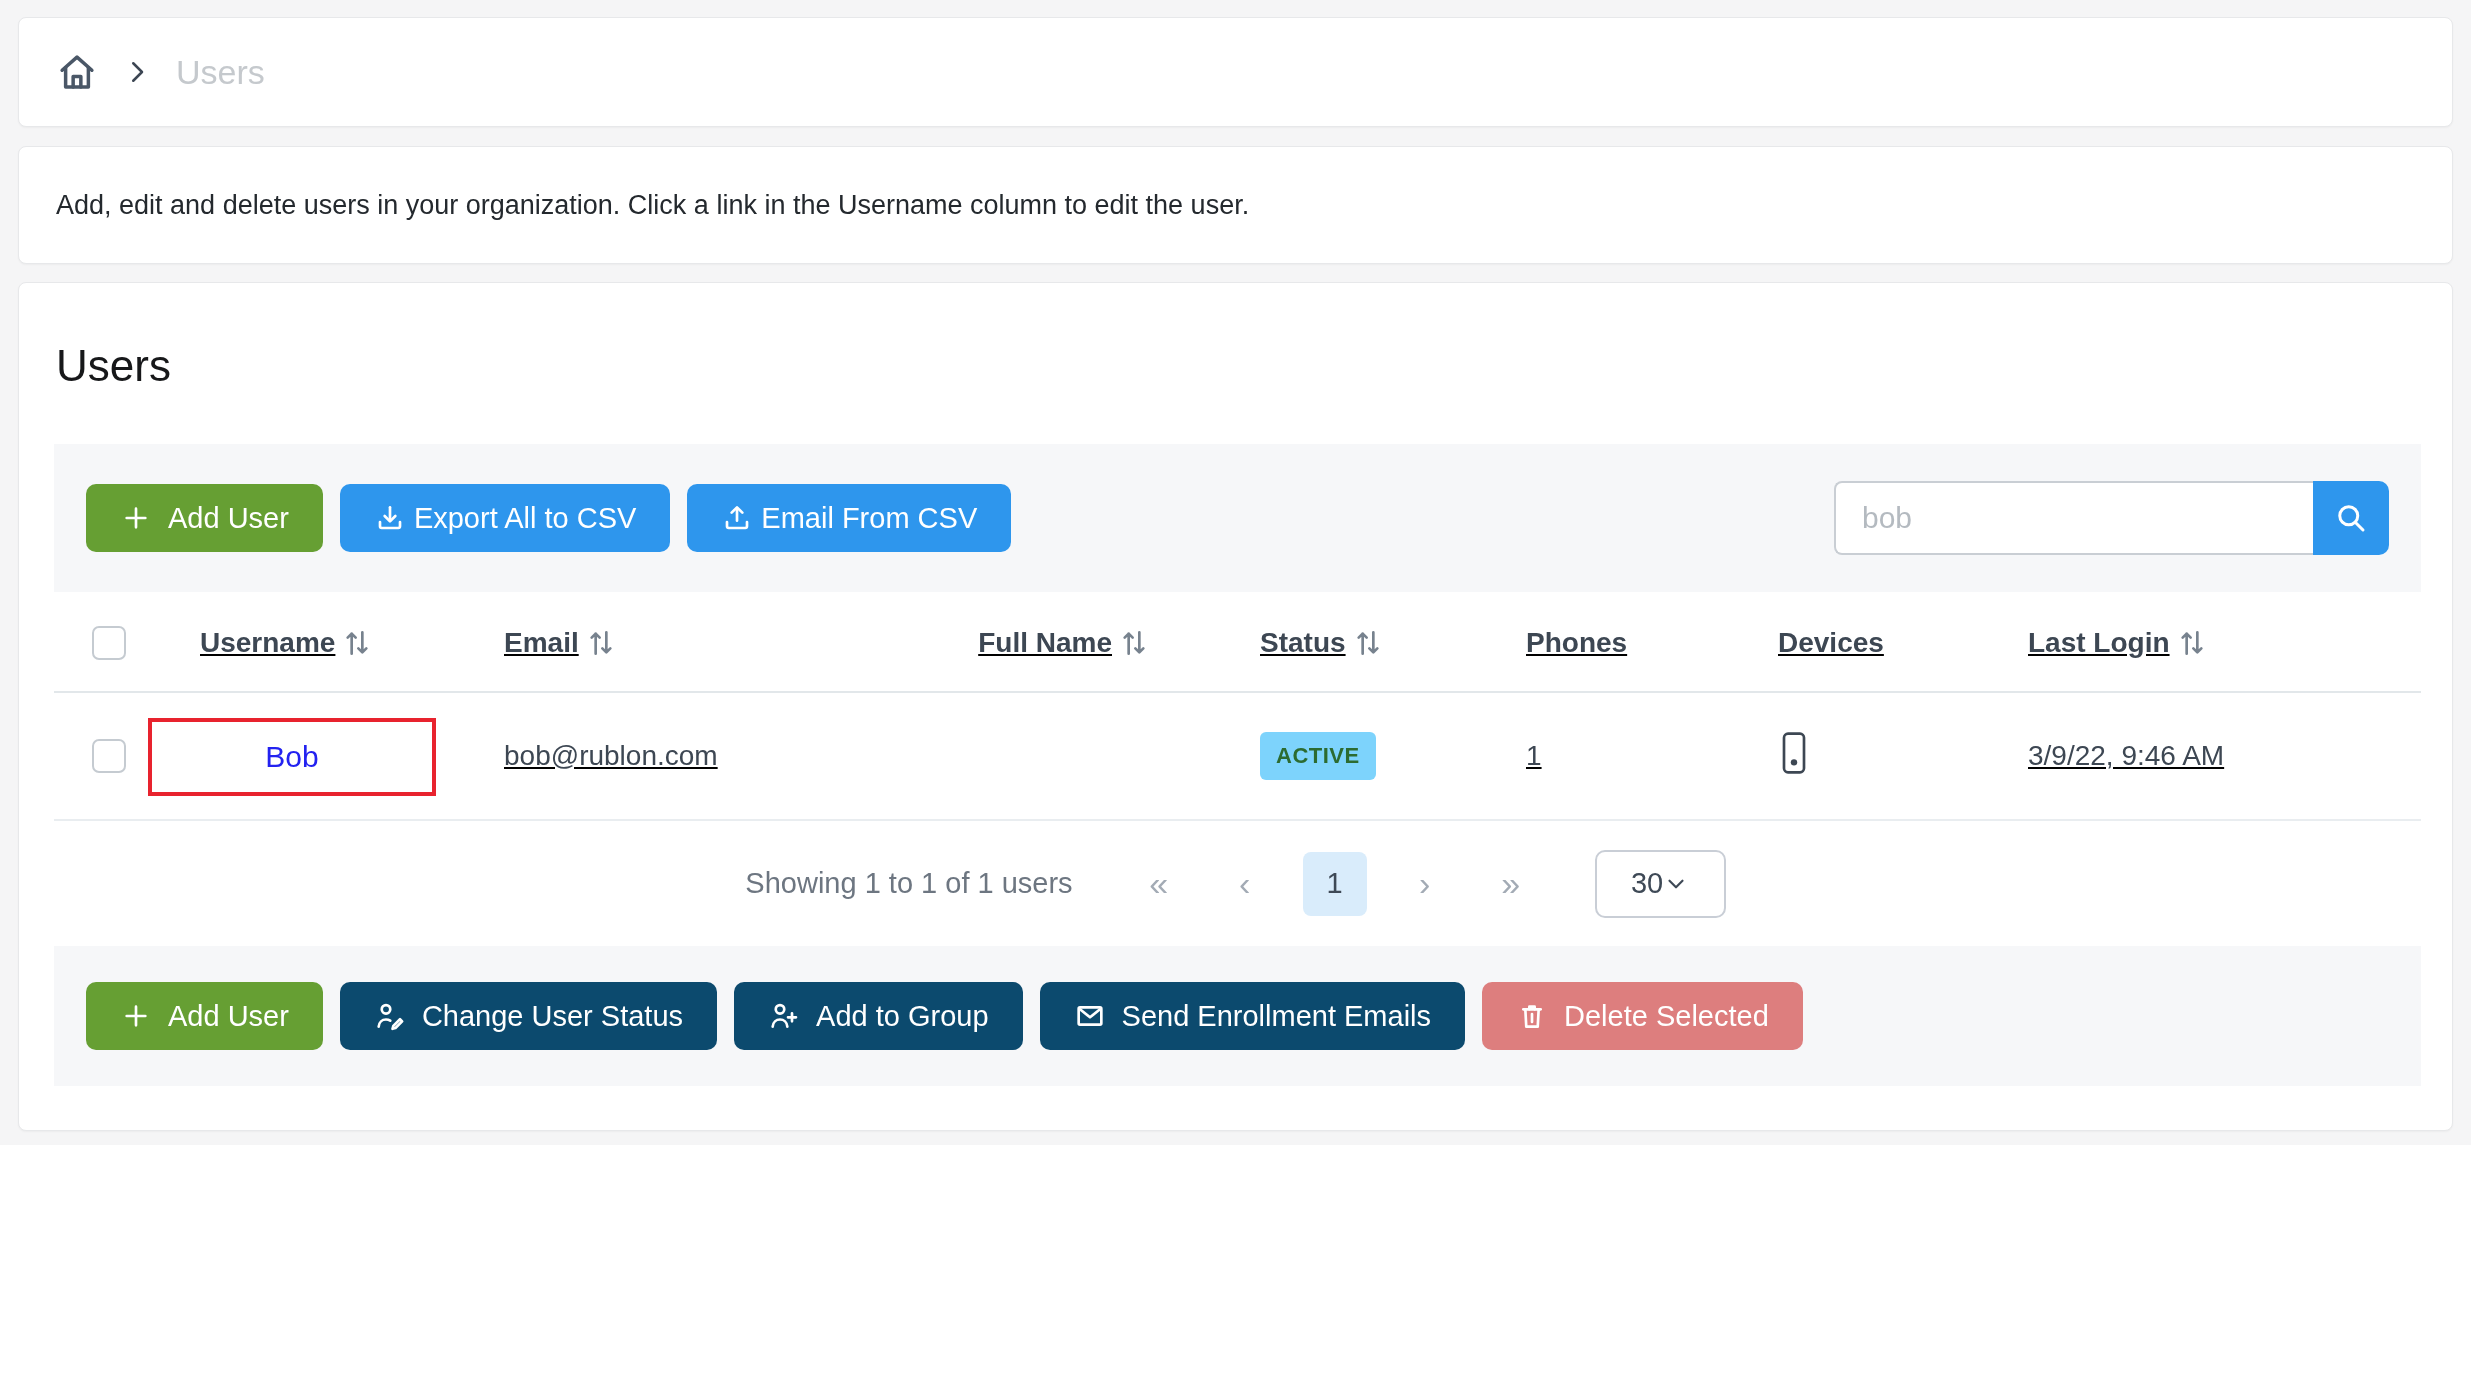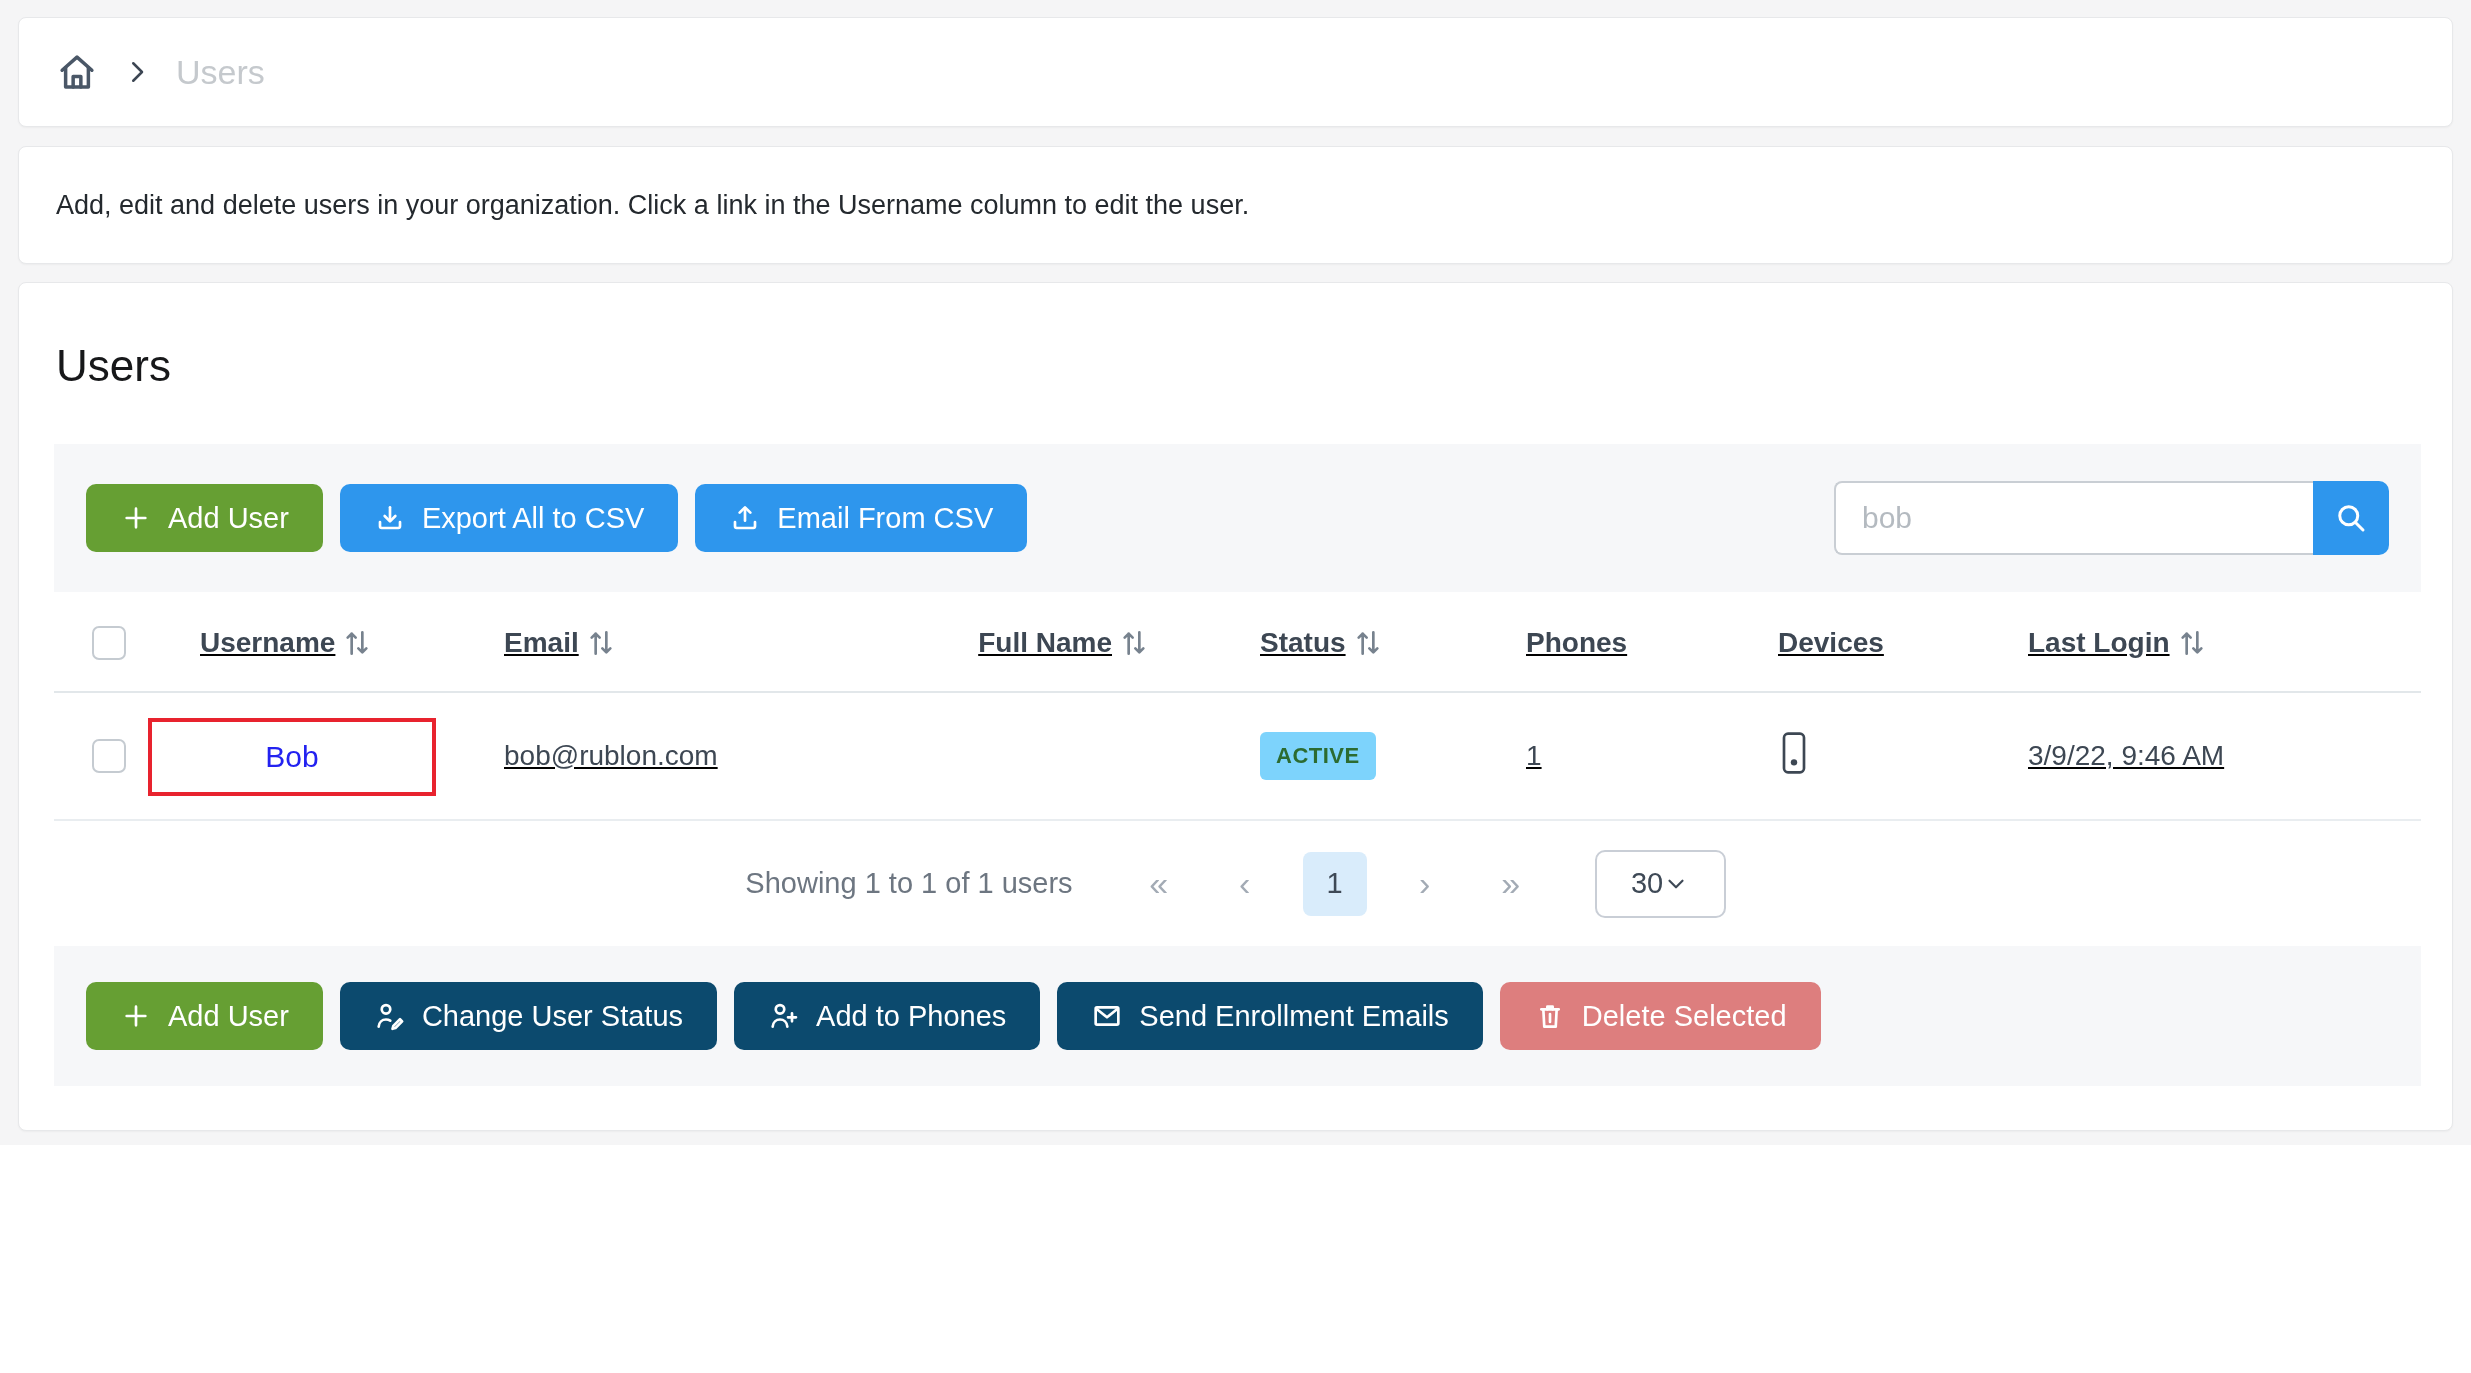--- a/index.html
+++ b/index.html
@@ -31,21 +31,21 @@
 
   .panel { position: absolute; left: 35px; width: 2367px; background: #f6f7f9; }
   #panel-top    { top: 161px; height: 148px; display: flex; align-items: center; padding: 0 32px; gap: 17px; }
   #panel-bottom { top: 663px; height: 140px; display: flex; align-items: center; padding: 0 32px; gap: 17px; }
 
   .btn { height: 68px; border: none; border-radius: 10px; display: inline-flex; align-items: center;
          gap: 16px; padding: 0 34px; font-size: 29px; color: #ffffff; cursor: pointer;
          font-family: "Liberation Sans", sans-serif; white-space: nowrap; }
   .btn svg { width: 32px; height: 32px; display: block; }
   .btn-green { background: #669f33; }
-  .btn-blue  { background: #2e96ed; }
+  .btn-blue  { background: #2e96ed; gap: 8px; }
   .btn-gray  { background: #0c4a6e; }
   .btn-red   { background: #dd7e7e; }
 
   .search-group { margin-left: auto; display: flex; height: 74px; }
   .search-input { width: 479px; height: 100%; border: 2px solid #c9ced4; border-right: none;
                   border-radius: 8px 0 0 8px; padding: 0 26px; font-size: 30px; color: #495057;
                   outline: none; background: #ffffff; font-family: "Liberation Sans", sans-serif; }
   .search-input::placeholder { color: #b4bac0; }
   .search-btn { width: 76px; background: #2e96ed; border: none; border-radius: 0 10px 10px 0;
                 display: flex; align-items: center; justify-content: center; cursor: pointer; }
@@ -296,21 +296,21 @@
         <span>Change User Status</span>
       </button>
       <button class="btn btn-gray">
         <span class="icon-wrap">
           <svg viewBox="0 0 24 24" stroke-width="2">
             <circle cx="9" cy="7" r="3.2"></circle>
             <path d="M3.5 20c.3-3.4 2.6-5.4 5.5-5.4 2.9 0 5.2 2 5.5 5.4"></path>
             <path d="M18 10v6M15 13h6"></path>
           </svg>
         </span>
-        <span>Add to Phones</span>
+        <span>Add to Group</span>
       </button>
       <button class="btn btn-gray">
         <span class="icon-wrap">
           <svg viewBox="0 0 24 24" stroke-width="2">
             <rect x="3.5" y="5.5" width="17" height="13" rx="1"></rect>
             <path d="m4.5 7 7.5 6L19.5 7"></path>
           </svg>
         </span>
         <span>Send Enrollment Emails</span>
       </button>

